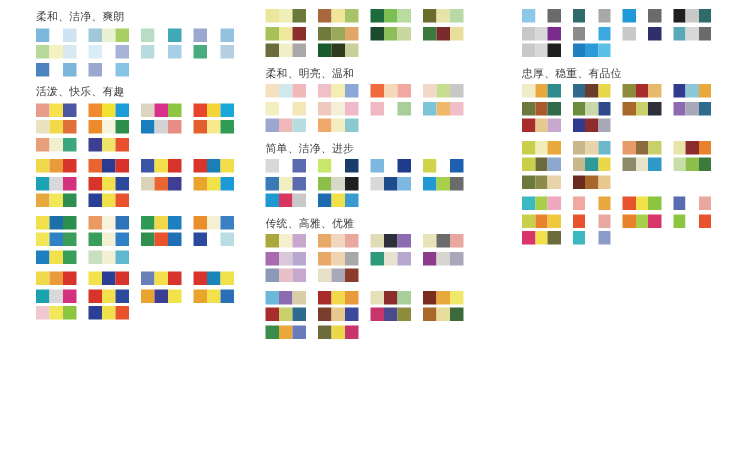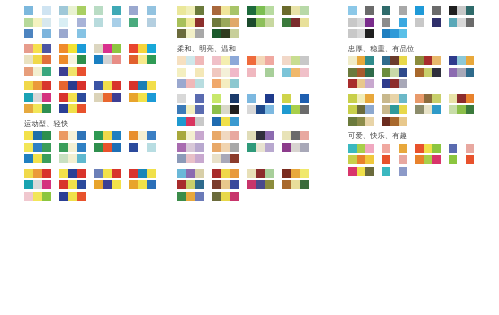--- a/index.html
+++ b/index.html
@@ -67,20 +67,21 @@
     display: block;
   }
   .col-2 .swatch { width: 8.5px; height: 9px; }
 </style>
 </head>
 <body>
 
 <div id="sheet">
     <div class="column col-0">
       <div class="group">
+        <div class="group-label">柔和、洁净、爽朗</div>
         <div class="rows">
           <div class="palette-row">
             <div class="palette">
               <span class="swatch" style="background-color: rgb(124, 184, 221);"></span>
               <span class="swatch" style="background-color: rgb(255, 255, 255);"></span>
               <span class="swatch" style="background-color: rgb(207, 228, 242);"></span>
             </div>
             <div class="palette">
               <span class="swatch" style="background-color: rgb(159, 200, 216);"></span>
               <span class="swatch" style="background-color: rgb(233, 242, 210);"></span>
@@ -127,20 +128,21 @@
             </div>
             <div class="palette">
               <span class="swatch" style="background-color: rgb(154, 168, 207);"></span>
               <span class="swatch" style="background-color: rgb(255, 255, 255);"></span>
               <span class="swatch" style="background-color: rgb(134, 195, 228);"></span>
             </div>
           </div>
         </div>
       </div>
       <div class="group">
+        <div class="group-label">活泼、快乐、有趣</div>
         <div class="rows">
           <div class="palette-row">
             <div class="palette">
               <span class="swatch" style="background-color: rgb(231, 156, 140);"></span>
               <span class="swatch" style="background-color: rgb(246, 224, 78);"></span>
               <span class="swatch" style="background-color: rgb(76, 86, 164);"></span>
             </div>
             <div class="palette">
               <span class="swatch" style="background-color: rgb(239, 139, 44);"></span>
               <span class="swatch" style="background-color: rgb(242, 226, 51);"></span>
@@ -247,21 +249,20 @@
             </div>
             <div class="palette">
               <span class="swatch" style="background-color: rgb(43, 63, 149);"></span>
               <span class="swatch" style="background-color: rgb(240, 224, 74);"></span>
               <span class="swatch" style="background-color: rgb(232, 82, 44);"></span>
             </div>
           </div>
         </div>
       </div>
       <div class="group">
-        <div class="group-label">运动型、轻快</div>
         <div class="rows">
           <div class="palette-row">
             <div class="palette">
               <span class="swatch" style="background-color: rgb(242, 225, 74);"></span>
               <span class="swatch" style="background-color: rgb(28, 111, 168);"></span>
               <span class="swatch" style="background-color: rgb(43, 143, 78);"></span>
             </div>
             <div class="palette">
               <span class="swatch" style="background-color: rgb(235, 154, 99);"></span>
               <span class="swatch" style="background-color: rgb(247, 242, 217);"></span>
@@ -491,20 +492,21 @@
             </div>
             <div class="palette">
               <span class="swatch" style="background-color: rgb(240, 168, 107);"></span>
               <span class="swatch" style="background-color: rgb(244, 237, 192);"></span>
               <span class="swatch" style="background-color: rgb(140, 200, 208);"></span>
             </div>
           </div>
         </div>
       </div>
       <div class="group">
+        <div class="group-label">简单、洁净、进步</div>
         <div class="rows">
           <div class="palette-row">
             <div class="palette">
               <span class="swatch" style="background-color: rgb(216, 216, 216);"></span>
               <span class="swatch" style="background-color: rgb(255, 255, 255);"></span>
               <span class="swatch" style="background-color: rgb(90, 107, 176);"></span>
             </div>
             <div class="palette">
               <span class="swatch" style="background-color: rgb(200, 232, 107);"></span>
               <span class="swatch" style="background-color: rgb(255, 255, 255);"></span>
@@ -551,20 +553,21 @@
             </div>
             <div class="palette">
               <span class="swatch" style="background-color: rgb(31, 107, 176);"></span>
               <span class="swatch" style="background-color: rgb(240, 224, 74);"></span>
               <span class="swatch" style="background-color: rgb(59, 154, 208);"></span>
             </div>
           </div>
         </div>
       </div>
       <div class="group">
+        <div class="group-label">传统、高雅、优雅</div>
         <div class="rows">
           <div class="palette-row">
             <div class="palette">
               <span class="swatch" style="background-color: rgb(168, 168, 60);"></span>
               <span class="swatch" style="background-color: rgb(244, 240, 208);"></span>
               <span class="swatch" style="background-color: rgb(200, 168, 207);"></span>
             </div>
             <div class="palette">
               <span class="swatch" style="background-color: rgb(232, 168, 104);"></span>
               <span class="swatch" style="background-color: rgb(240, 216, 192);"></span>
@@ -854,21 +857,20 @@
             </div>
             <div class="palette">
               <span class="swatch" style="background-color: rgb(107, 44, 31);"></span>
               <span class="swatch" style="background-color: rgb(168, 104, 44);"></span>
               <span class="swatch" style="background-color: rgb(232, 200, 140);"></span>
             </div>
           </div>
         </div>
       </div>
       <div class="group">
-        <div class="group-label">可爱、快乐、有趣</div>
         <div class="rows">
           <div class="palette-row">
             <div class="palette">
               <span class="swatch" style="background-color: rgb(59, 184, 192);"></span>
               <span class="swatch" style="background-color: rgb(168, 207, 74);"></span>
               <span class="swatch" style="background-color: rgb(240, 168, 192);"></span>
             </div>
             <div class="palette">
               <span class="swatch" style="background-color: rgb(240, 168, 160);"></span>
               <span class="swatch" style="background-color: rgb(255, 255, 255);"></span>

